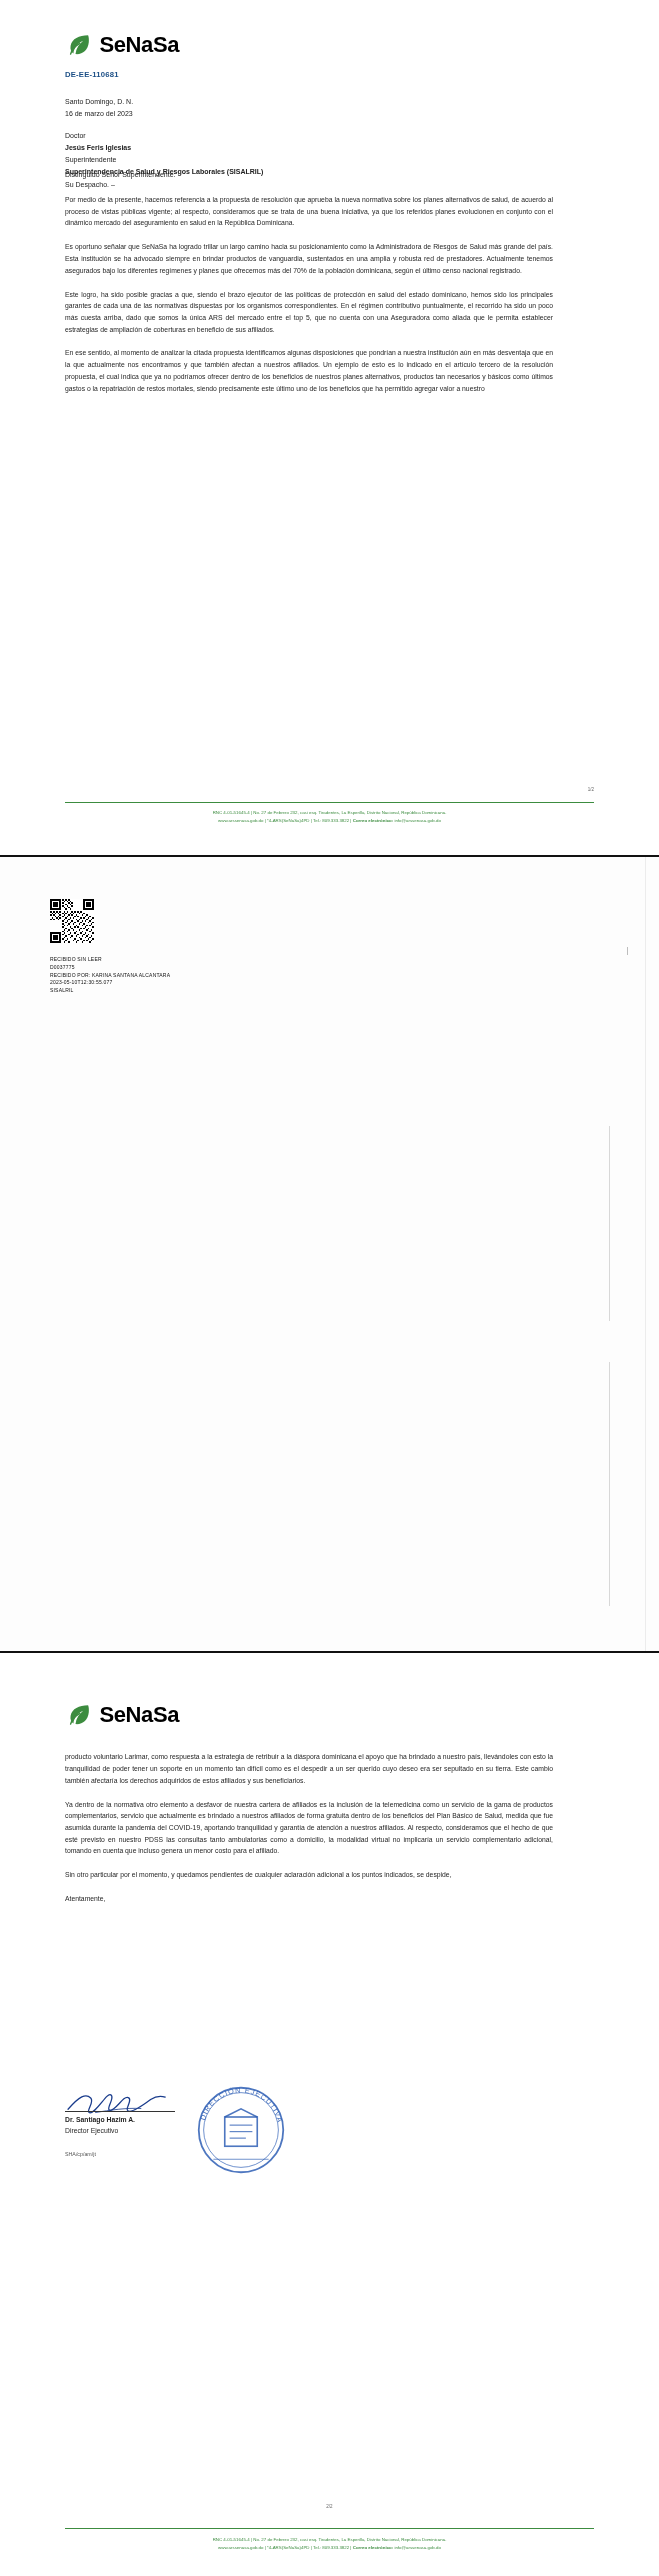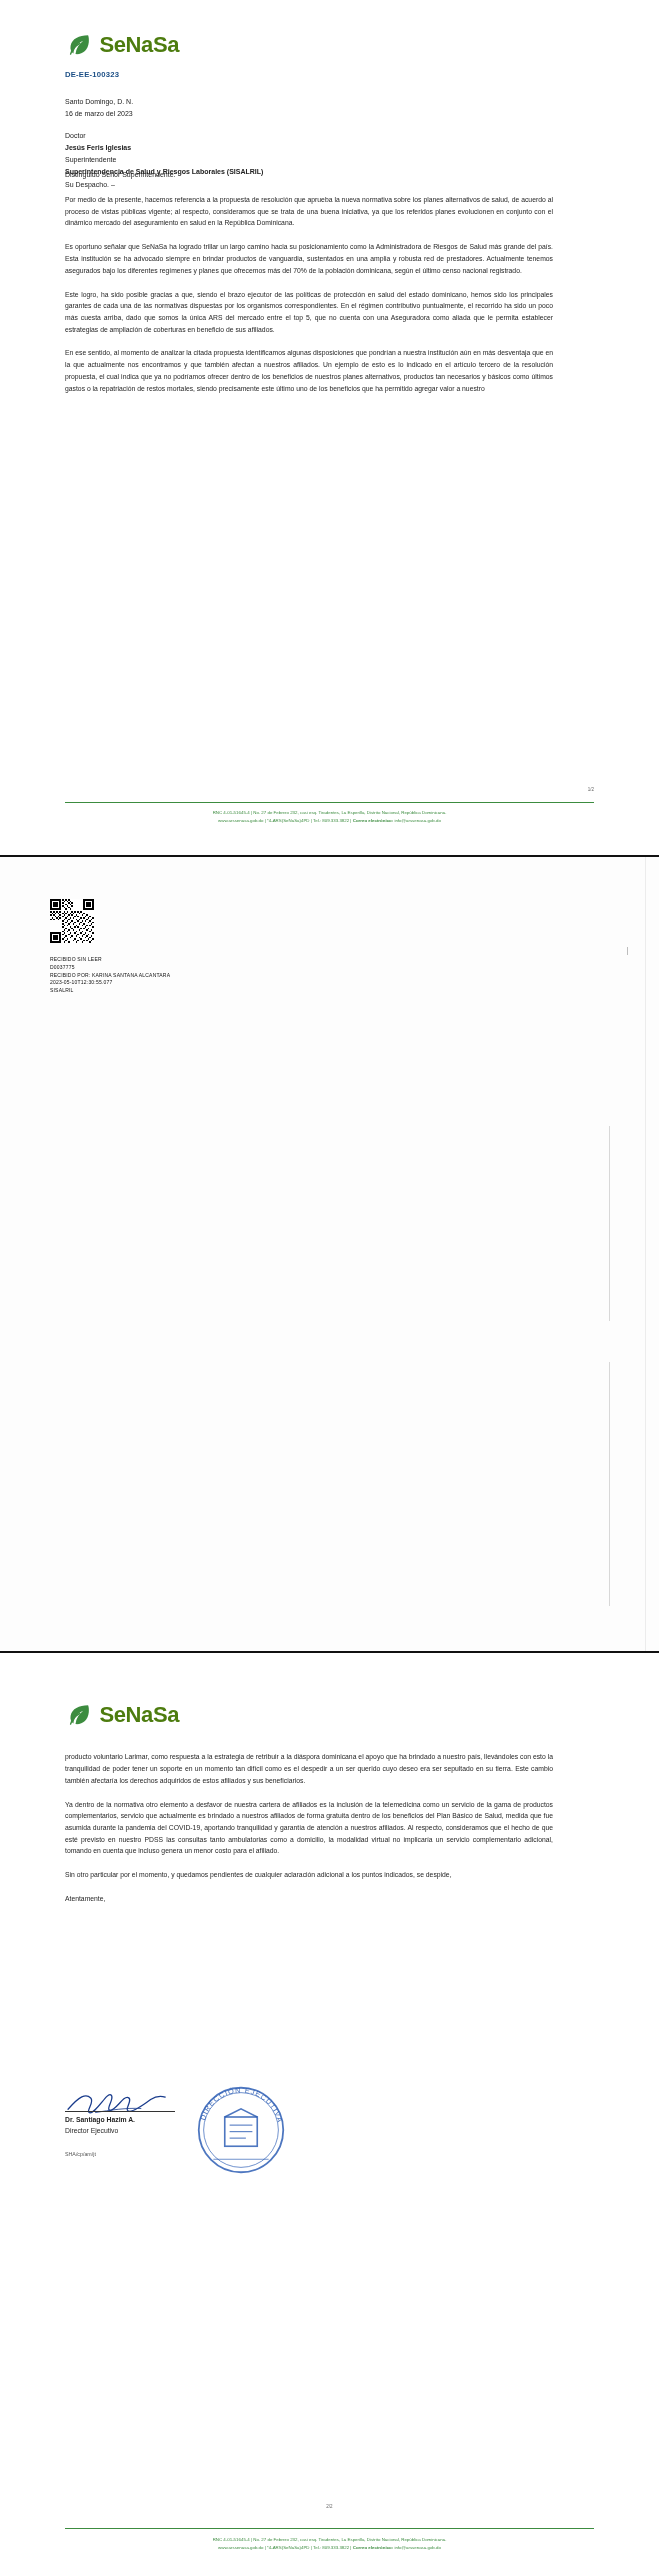--- a/index.html
+++ b/index.html
@@ -23,21 +23,21 @@
   .page1 { height: 855px; padding: 0; }
   .logo-block {
     position: absolute;
     left: 65px; top: 31px;
     display: flex; align-items: center; gap: 6.5px;
   }
   .logo-mark { width: 28px; height: 28px; }
   .logo-text {
     font-size: 22px;
     font-weight: bold;
-    color: #4d7c0f;
+    color: #000000;
     letter-spacing: -0.4px;
   }
   .doc-ref {
     position: absolute; left: 65px; top: 70px;
     font-size: 7.7px; font-weight: bold; color: #1c4f86;
     letter-spacing: 0.2px;
   }
   .addr-block {
     position: absolute; left: 65px; top: 96px;
     font-size: 7px; color: #222; line-height: 1.75;
@@ -169,21 +169,21 @@
     <div class="logo-block">
       <span class="logo-mark">
         <svg viewBox="0 0 40 40" width="28" height="28" aria-hidden="true">
           <path d="M33 6C20 6 10 11 8 21c-1 5 1 9 4 11 1-8 6-14 14-18-6 5-10 11-11 19 10 1 18-6 19-17 .3-4 .1-7-1-10z" fill="#3c8c3f"></path>
           <path d="M8 33c2-7 7-12 13-15" stroke="#3c8c3f" stroke-width="2" fill="none" stroke-linecap="round"></path>
         </svg>
       </span>
       <span class="logo-text">SeNaSa</span>
     </div>
 
-    <div class="doc-ref">DE-EE-100323</div>
+    <div class="doc-ref">DE-EE-110681</div>
 
     <div class="addr-block">
       <div>Santo Domingo, D. N.</div>
       <div>16 de marzo del 2023</div>
       <div style="height:9px"></div>
       <div>Doctor</div>
       <div class="b">Jesús Feris Iglesias</div>
       <div>Superintendente</div>
       <div class="b">Superintendencia de Salud y Riesgos Laborales (SISALRIL)</div>
       <div>Su Despacho. –</div>

